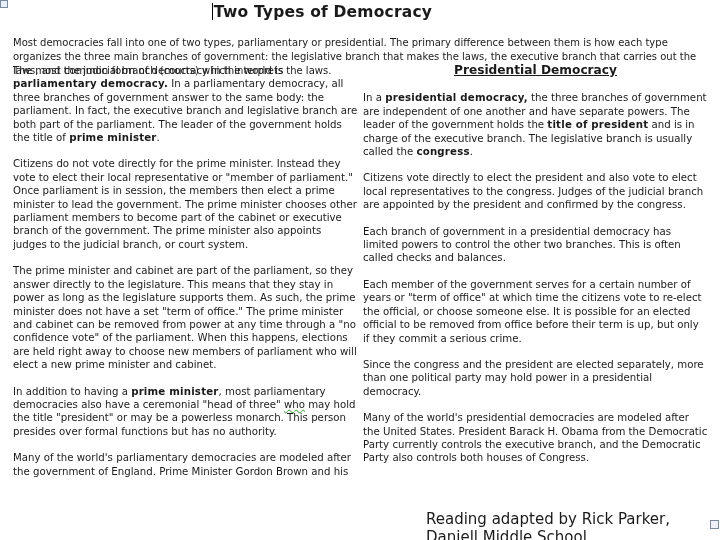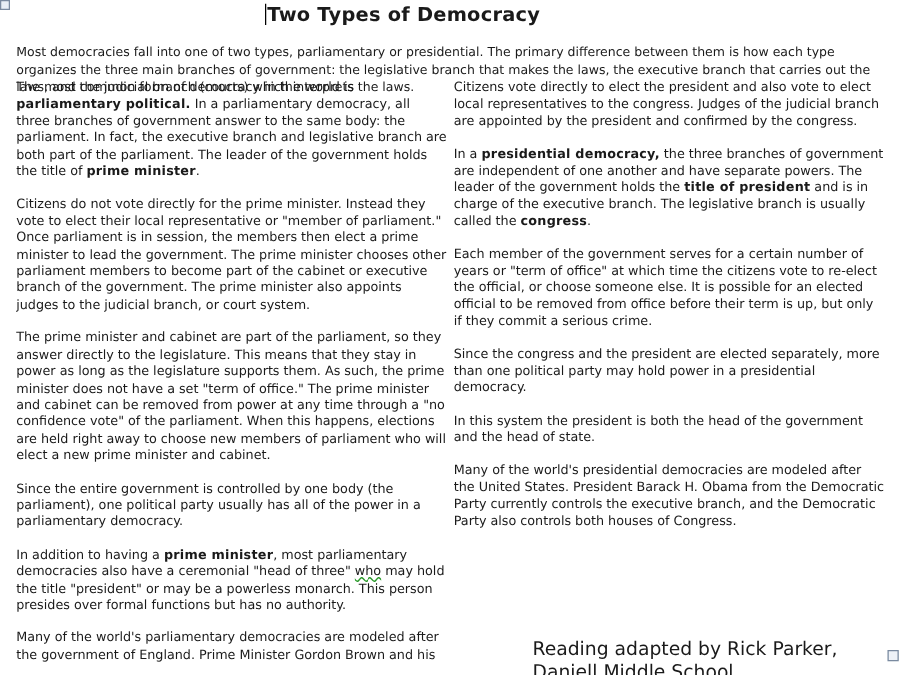--- a/index.html
+++ b/index.html
@@ -30,32 +30,32 @@
 </head>
 <body>
 
 <div class="corner-handle"></div>
 
 <div class="title"><span class="cursor"></span><span>Two Types of Democracy</span></div>
 
 <div class="intro">Most democracies fall into one of two types, parliamentary or presidential.  The primary difference between them is how each type organizes the three main branches of government: the legislative branch that makes the laws, the executive branch that carries out the laws, and the judicial branch (courts) which interprets the laws.</div>
 
 <div class="col left">
-  <p><span>The most common form of democracy in the world is </span><b>parliamentary political.</b><span> In a parliamentary democracy, all three branches of government answer to the same body: the parliament. In fact, the executive branch and legislative branch are both part of the parliament. The leader of the government holds the title of </span><b>prime minister</b><span>.</span></p>
+  <p><span>The most common form of democracy in the world is </span><b>parliamentary democracy.</b><span> In a parliamentary democracy, all three branches of government answer to the same body: the parliament. In fact, the executive branch and legislative branch are both part of the parliament. The leader of the government holds the title of </span><b>prime minister</b><span>.</span></p>
   <p>Citizens do not vote directly for the prime minister.  Instead they vote to elect their local representative or "member of parliament." Once parliament is in session, the members then elect a prime minister to lead the government.  The prime minister chooses other parliament members to become part of the cabinet or executive branch of the government.  The prime minister also appoints judges to the judicial branch, or court system.</p>
   <p>The prime minister and cabinet are part of the parliament, so they answer directly to the legislature.  This means that they stay in power as long as the legislature supports them.  As such, the prime minister does not have a set "term of office." The prime minister and cabinet can be removed from power at any time through a "no confidence vote" of the parliament.  When this happens, elections are held right away to choose new members of parliament who will elect a new prime minister and cabinet.</p>
-  <p>Since the entire government is controlled by one body (the parliament), one political party usually has all of the power in a parliamentary democracy.</p>
   <p><span>In addition to having a </span><b>prime minister</b><span>, most parliamentary democracies also have a ceremonial "head of three" </span><span class="grammar">who</span><span> may hold the title "president" or may be a powerless monarch. This person presides over formal functions but has no authority.</span></p>
   <p><span>Many of the world's parliamentary democracies are modeled after the government of England. Prime Minister Gordon Brown and his </span></p>
 </div>
 
 <div class="col right">
+  <h2>Presidential Democracy</h2>
+  <p><span>In a </span><b>presidential democracy,</b><span> the three branches of government are independent of one another and have separate powers.  The leader of the government holds the </span><b>title of president</b><span> and is in charge of the executive branch. The legislative branch is usually called the </span><b>congress</b><span>.</span></p>
   <p>Citizens vote directly to elect the president and also vote to elect local representatives to the congress. Judges of the judicial branch are appointed by the president and confirmed by the congress.</p>
-  <p><span>In a </span><b>presidential democracy,</b><span> the three branches of government are independent of one another and have separate powers.  The leader of the government holds the </span><b>title of president</b><span> and is in charge of the executive branch. The legislative branch is usually called the </span><b>congress</b><span>.</span></p>
+  <p>Each branch of government in a presidential democracy has limited powers to control the other two branches. This is often called checks and balances.</p>
   <p>Each member of the government serves for a certain number of years or "term of office" at which time the citizens vote to re-elect the official, or choose someone else. It is possible for an elected official to be removed from office before their term is up, but only if they commit a serious crime.</p>
   <p>Since the congress and the president are elected separately, more than one political party may hold power in a presidential democracy.</p>
-  <p>In this system the president is both the head of the government and the head of state.</p>
   <p>Many of the world's presidential democracies are modeled after the United States. President Barack H. Obama from the Democratic Party currently controls the executive branch, and the Democratic Party also controls both houses of Congress.</p>
 </div>
 
 <div class="credit"><span>Reading adapted by Rick Parker, </span><span class="spell">Daniell</span><span> Middle School</span></div>
 
 <div class="resize-handle"></div>
 
 </body></html>

